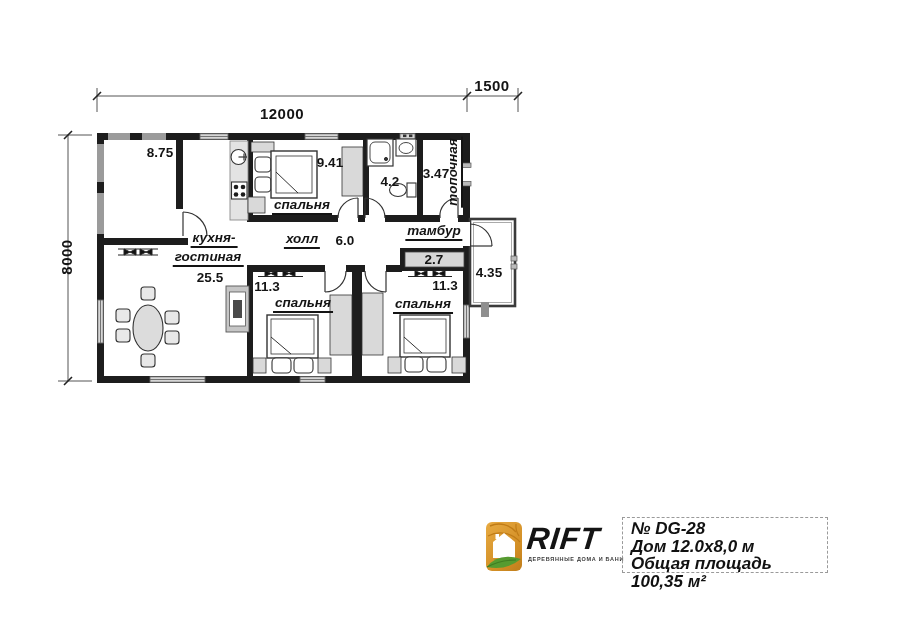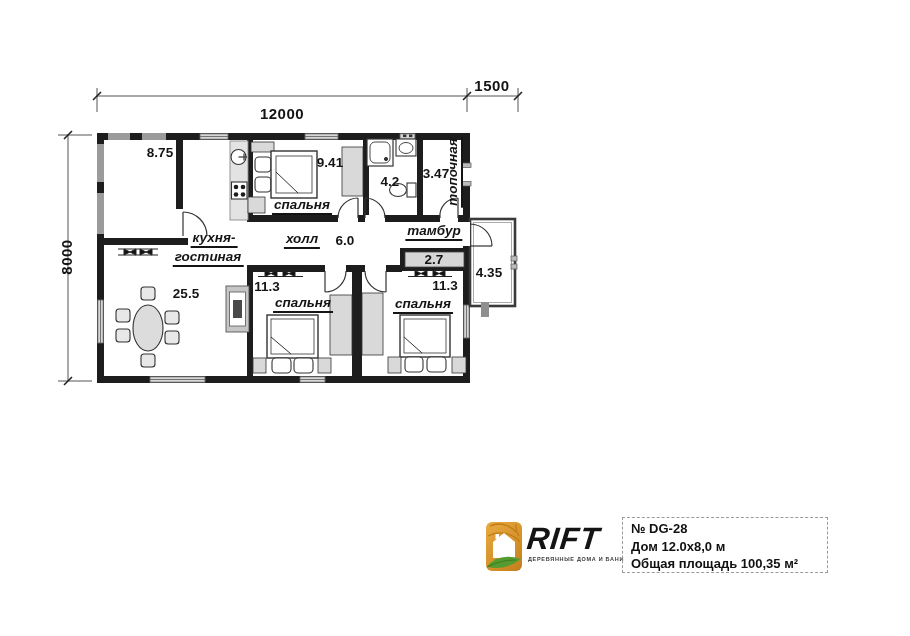--- a/index.html
+++ b/index.html
@@ -18,21 +18,21 @@
        border-radius:6px;background:linear-gradient(135deg,#e8ab42,#d18d24 70%,#c07d1b);
        overflow:hidden;}
   .brand{position:absolute;left:527px;top:524px;font-size:31px;font-weight:bold;
        font-style:italic;letter-spacing:1px;color:#141414;transform:skewX(-6deg);
        line-height:30px;}
   .tagline{position:absolute;left:528px;top:556px;font-size:5.5px;letter-spacing:0.7px;
        color:#3a3a3a;font-weight:bold;}
   
   .title-block{position:absolute;left:622px;top:517px;width:206px;height:56px;
        border:1.5px dashed #9a9a9a;padding:2px 8px;box-sizing:border-box;}
-  .title-block div{font-size:13px;font-weight:bold;line-height:17.5px;}
+  .title-block div{font-size:17px;font-weight:bold;font-style:italic;line-height:17.5px;}
 </style>
 </head>
 <body>
 
 <svg class="planSvg" width="910" height="636" viewBox="0 0 910 636">
 
   <g stroke="#555" stroke-width="1" fill="none">
     <path d="M97,96 H518"></path>
     <path d="M97,88 V112 M467,88 V112 M518,88 V112"></path>
     <path d="M93,100 L101,92 M463,100 L471,92 M514,100 L522,92" stroke="#222" stroke-width="1.6"></path>
@@ -225,21 +225,21 @@
 </svg>
 
 <div class="lbl dim" style="left:282px;top:85px;margin-top:28px;">12000</div>
 <div class="lbl dim" style="left:492px;top:85px;">1500</div>
 <div class="lbl dim rot" style="left:66px;top:257px;">8000</div>
 
 <div class="lbl area-num" style="left:160px;top:152px;">8.75</div>
 
 <div class="lbl room-name" style="left:214px;top:239px;">кухня-</div>
 <div class="lbl room-name" style="left:208px;top:258px;">гостиная</div>
-<div class="lbl area-num" style="left:186px;top:277px;margin-top:16px;">25.5</div>
+<div class="lbl area-num" style="left:210px;top:277px;">25.5</div>
 
 <div class="lbl room-name" style="left:302px;top:206px;">спальня</div>
 <div class="lbl area-num" style="left:330px;top:162px;">9.41</div>
 
 <div class="lbl room-name" style="left:302px;top:240px;">холл</div>
 <div class="lbl area-num" style="left:345px;top:240px;">6.0</div>
 
 <div class="lbl area-num" style="left:378px;top:181px;padding-left:24px;">4.2</div>
 
 <div class="lbl area-num" style="left:436px;top:173px;">3.47</div>

